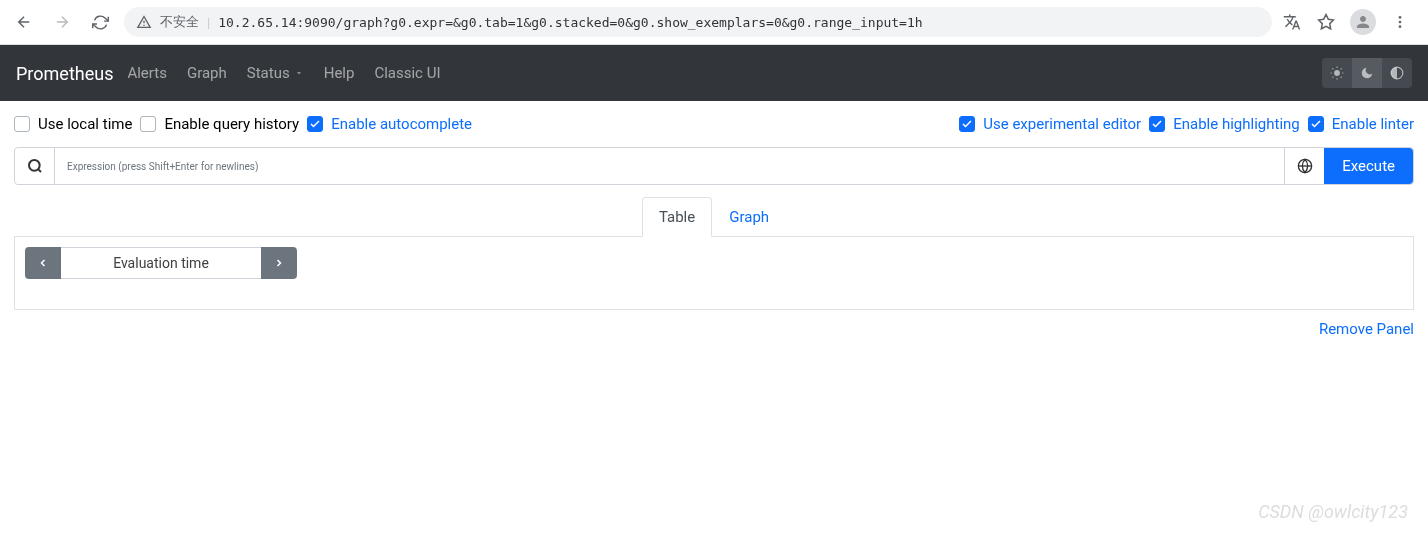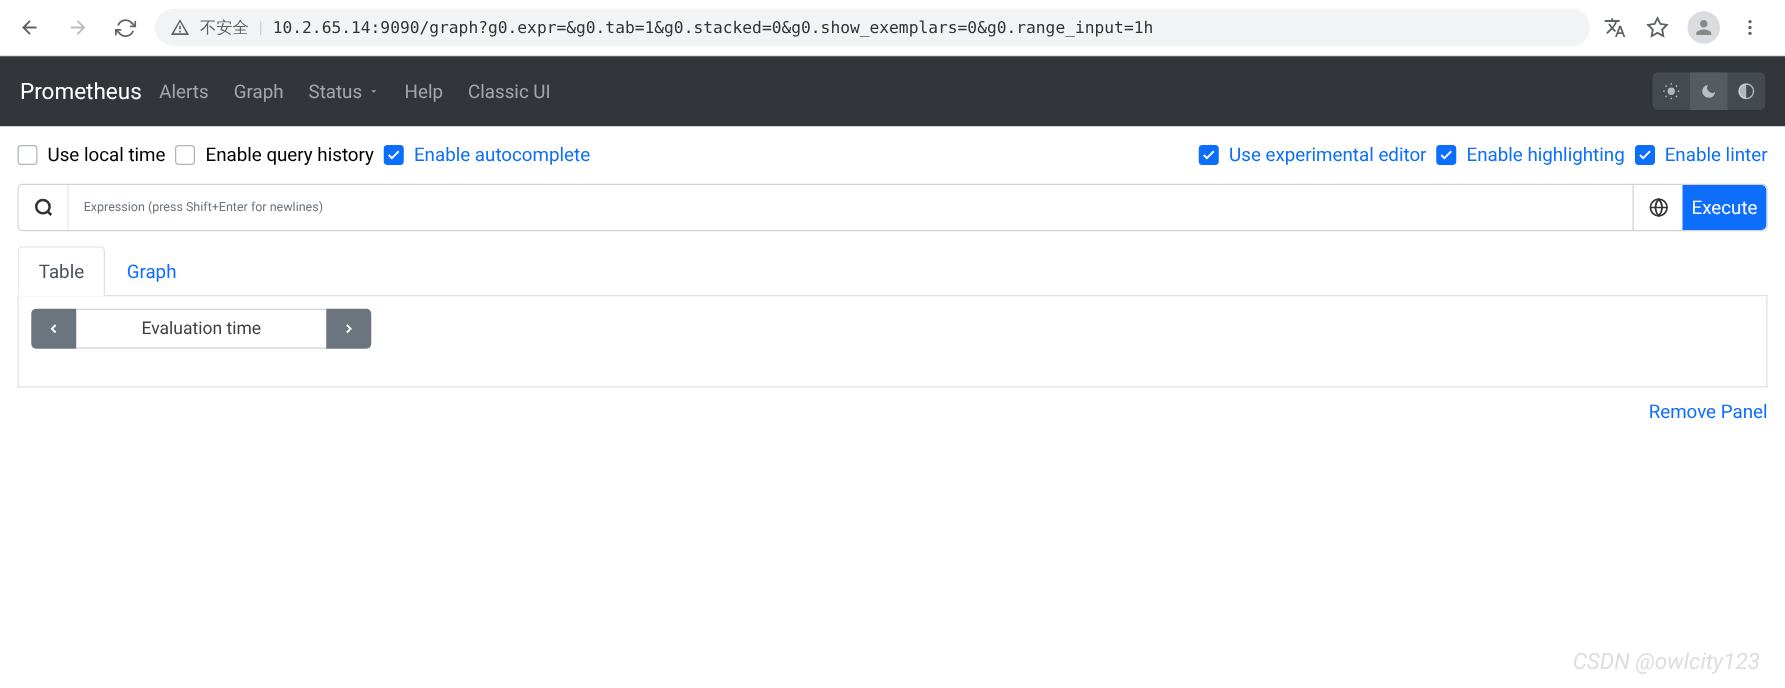--- a/index.html
+++ b/index.html
@@ -35,45 +35,45 @@
     .checkbox.checked { background: #0d6efd; border-color: #0d6efd; }
     .option.checked-opt .option-label { color: #0d6efd; }
     .options-spacer { flex: 1; }
     
     
     .expr-bar { display: flex; align-items: stretch; border: 1px solid #ced4da; border-radius: 4px; height: 38px; margin-bottom: 12px; }
     .search-icon-box { width: 40px; display: flex; align-items: center; justify-content: center; background: #fff; border-right: 1px solid #ced4da; border-radius: 4px 0 0 4px; }
     .expr-input { flex: 1; border: none; outline: none; padding: 0 12px; font-size: 10px; }
     .expr-input::placeholder { color: #6c757d; }
     .globe-box { width: 40px; display: flex; align-items: center; justify-content: center; border-left: 1px solid #ced4da; }
-    .execute-btn { background: #0d6efd; color: #fff; border: none; padding: 0 7px; font-size: 15px; border-radius: 0 4px 4px 0; cursor: pointer; }
-    
-    
-    .tabs { display: flex; border-bottom: 1px solid #dee2e6; }
+    .execute-btn { background: #0d6efd; color: #fff; border: none; padding: 0 18px; font-size: 15px; border-radius: 0 4px 4px 0; cursor: pointer; }
+    
+    
+    .tabs { display: flex; border-bottom: 1px solid #dee2e6; justify-content: center; }
     .tab { padding: 10px 16px; font-size: 15px; cursor: pointer; border: 1px solid transparent; border-bottom: none; margin-bottom: -1px; }
     .tab.active { border-color: #dee2e6; border-bottom: 1px solid #fff; border-radius: 4px 4px 0 0; color: #495057; }
     .tab:not(.active) { color: #0d6efd; }
     
     
     .panel-body { border: 1px solid #dee2e6; border-top: none; padding: 10px; }
     .eval-row { display: flex; align-items: stretch; height: 32px; margin-bottom: 20px; }
     .eval-btn { width: 36px; background: #6c757d; color: #fff; display: flex; align-items: center; justify-content: center; cursor: pointer; }
     .eval-btn.left { border-radius: 4px 0 0 4px; }
     .eval-btn.right { border-radius: 0 4px 4px 0; }
     .eval-center { width: 200px; border: 1px solid #ced4da; border-left: none; border-right: none; display: flex; align-items: center; justify-content: center; font-size: 14px; color: #404040; }
     .no-data { color: #6c757d; font-size: 15px; padding: 8px 10px 16px; }
     
     
     .remove-panel { text-align: right; color: #0d6efd; font-size: 15px; margin-top: 10px; cursor: pointer; }
     
     
     .add-panel-btn { margin-top: 30px; background: #0d6efd; color: #fff; border: none; padding: 9px 14px; font-size: 15px; border-radius: 4px; cursor: pointer; }
     
     
-    .watermark { position: absolute; bottom: 10px; right: 20px; color: #ddd; font-size: 18px; font-style: italic; }
+    .watermark { position: absolute; bottom: 28px; right: 20px; color: #ddd; font-size: 18px; font-style: italic; }
   </style>
 </head>
 <body>
 
 <div class="browser-chrome">
   <div class="nav-btn">
     <svg width="18" height="18" viewBox="0 0 24 24" fill="none" stroke="currentColor" stroke-width="2">
         <path d="M19 12H5M12 19l-7-7 7-7"></path>
       </svg>
   </div>

